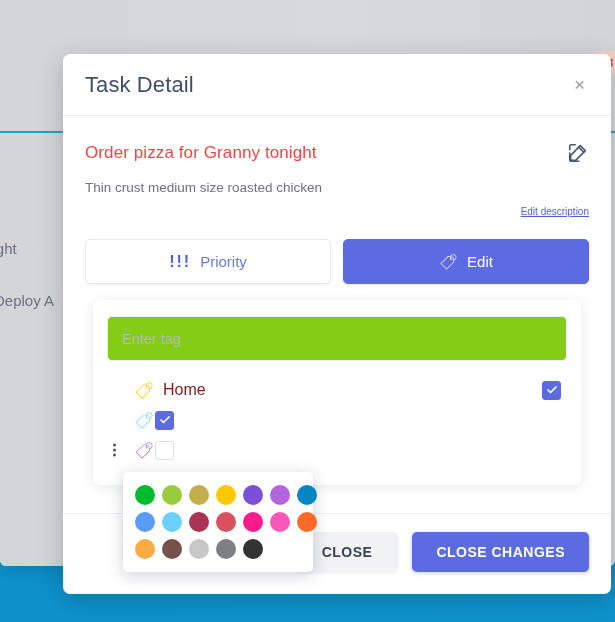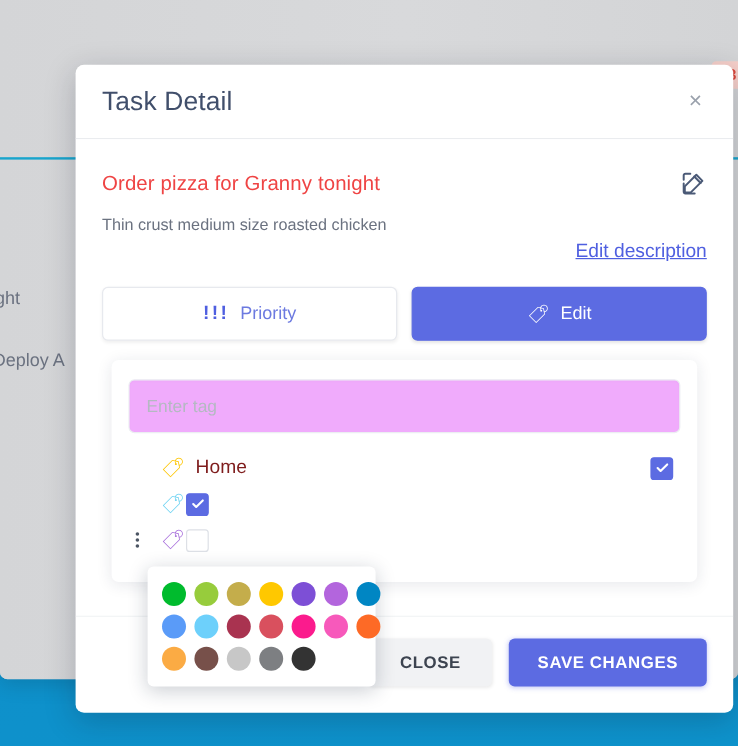--- a/index.html
+++ b/index.html
@@ -145,21 +145,21 @@
   .task-desc {
     font-size: 13.5px;
     color: #6b7280;
     margin-bottom: 6px;
   }
   .edit-desc-row {
     text-align: right;
     margin-bottom: 20px;
   }
   .edit-desc-link {
-    font-size: 16px;
+    font-size: 10px;
     color: #4f5fe0;
     text-decoration: underline;
     cursor: pointer;
   }
 
   .seg-row {
     display: flex;
     gap: 12px;
     margin-bottom: 16px;
   }
@@ -212,21 +212,21 @@
     width: 100%;
     height: 45px;
     box-sizing: border-box;
     border: 1px solid #eceef2;
     border-radius: 5px;
     padding: 2px 14px;
     font-size: 14.5px;
     color: #4b5563;
     font-family: "Liberation Sans", sans-serif;
     outline: none;
-    background: #f0abfc;
+    background: #84cc16;
     box-shadow: inset 0 1px 2px rgba(0,0,0,.02);
   }
   .tag-input::placeholder { color: #b4b9c2; }
 
   .tag-list { margin-top: 14px; }
   .tag-row {
     position: relative;
     display: flex;
     align-items: center;
     height: 30px;
@@ -461,17 +461,17 @@
               <div class="swatch" style="background: rgb(125, 127, 130);"></div>
               <div class="swatch" style="background: rgb(51, 51, 51);"></div>
             </div>
         </div>
 
       </div>
     </div>
 
     <div class="modal-footer">
       <div class="btn btn-close">CLOSE</div>
-      <div class="btn btn-save">SAVE CHANGES</div>
+      <div class="btn btn-save">CLOSE CHANGES</div>
     </div>
 
   </div>
 </div>
 
 </body></html>

